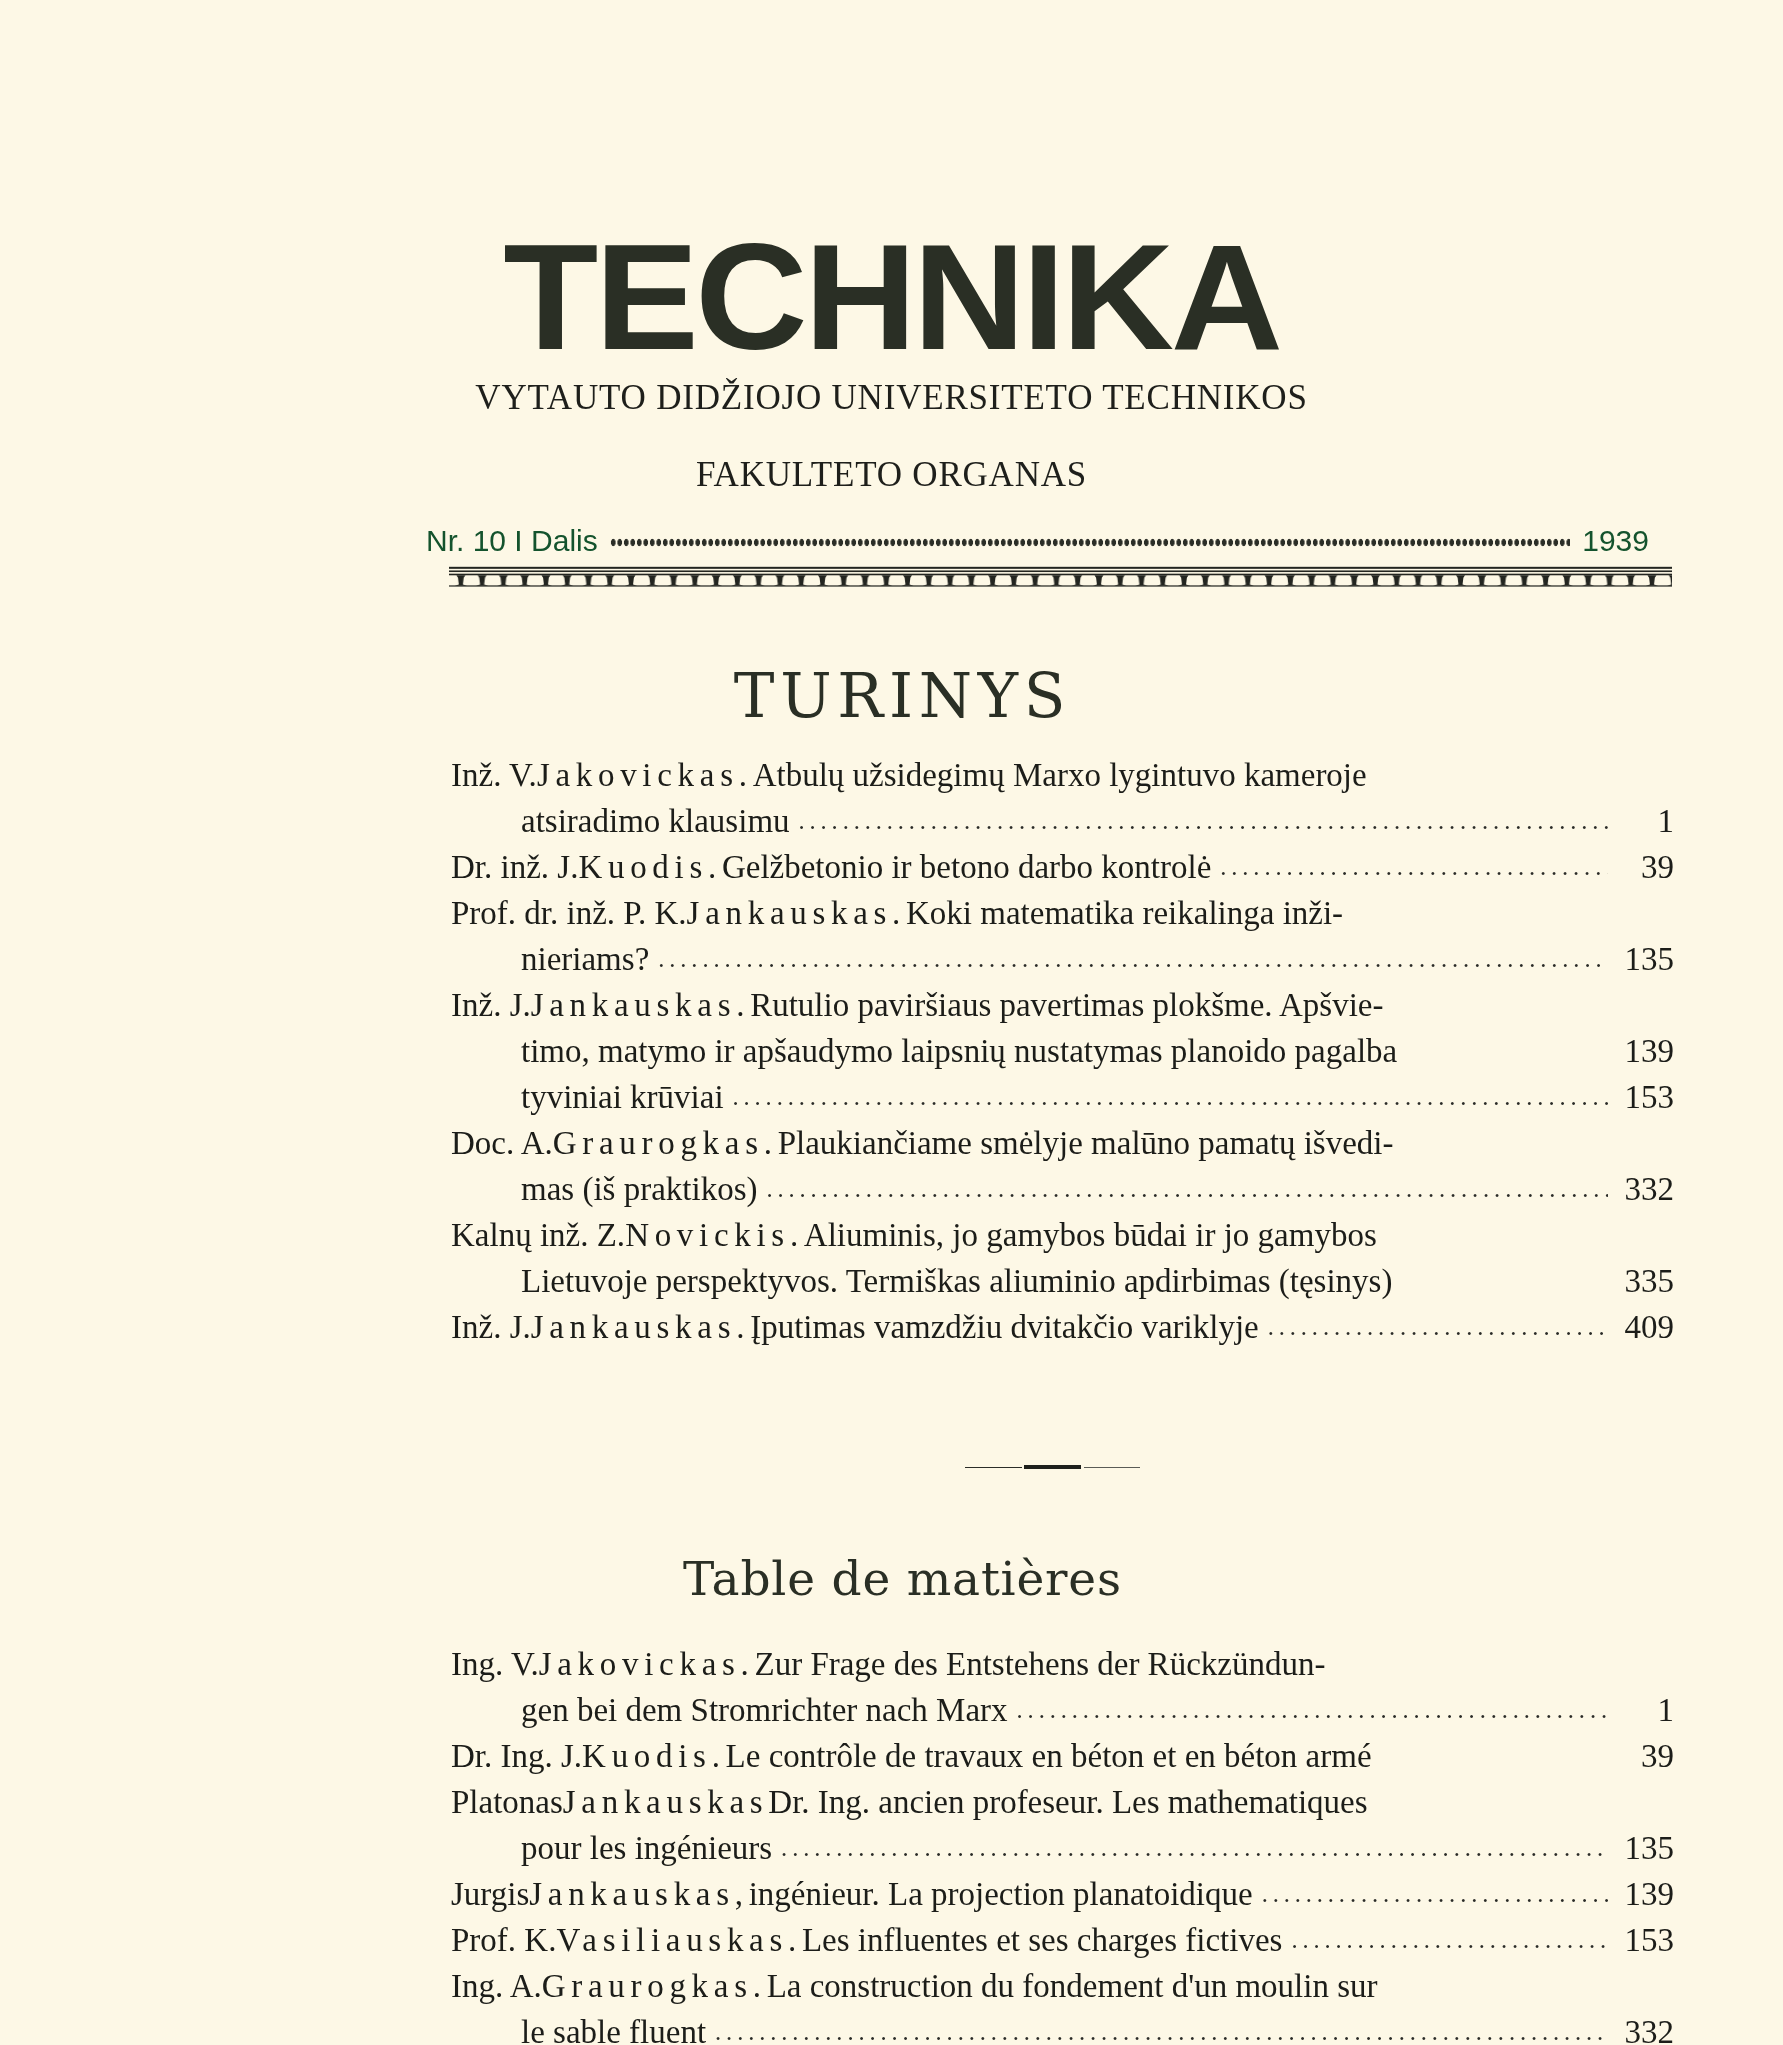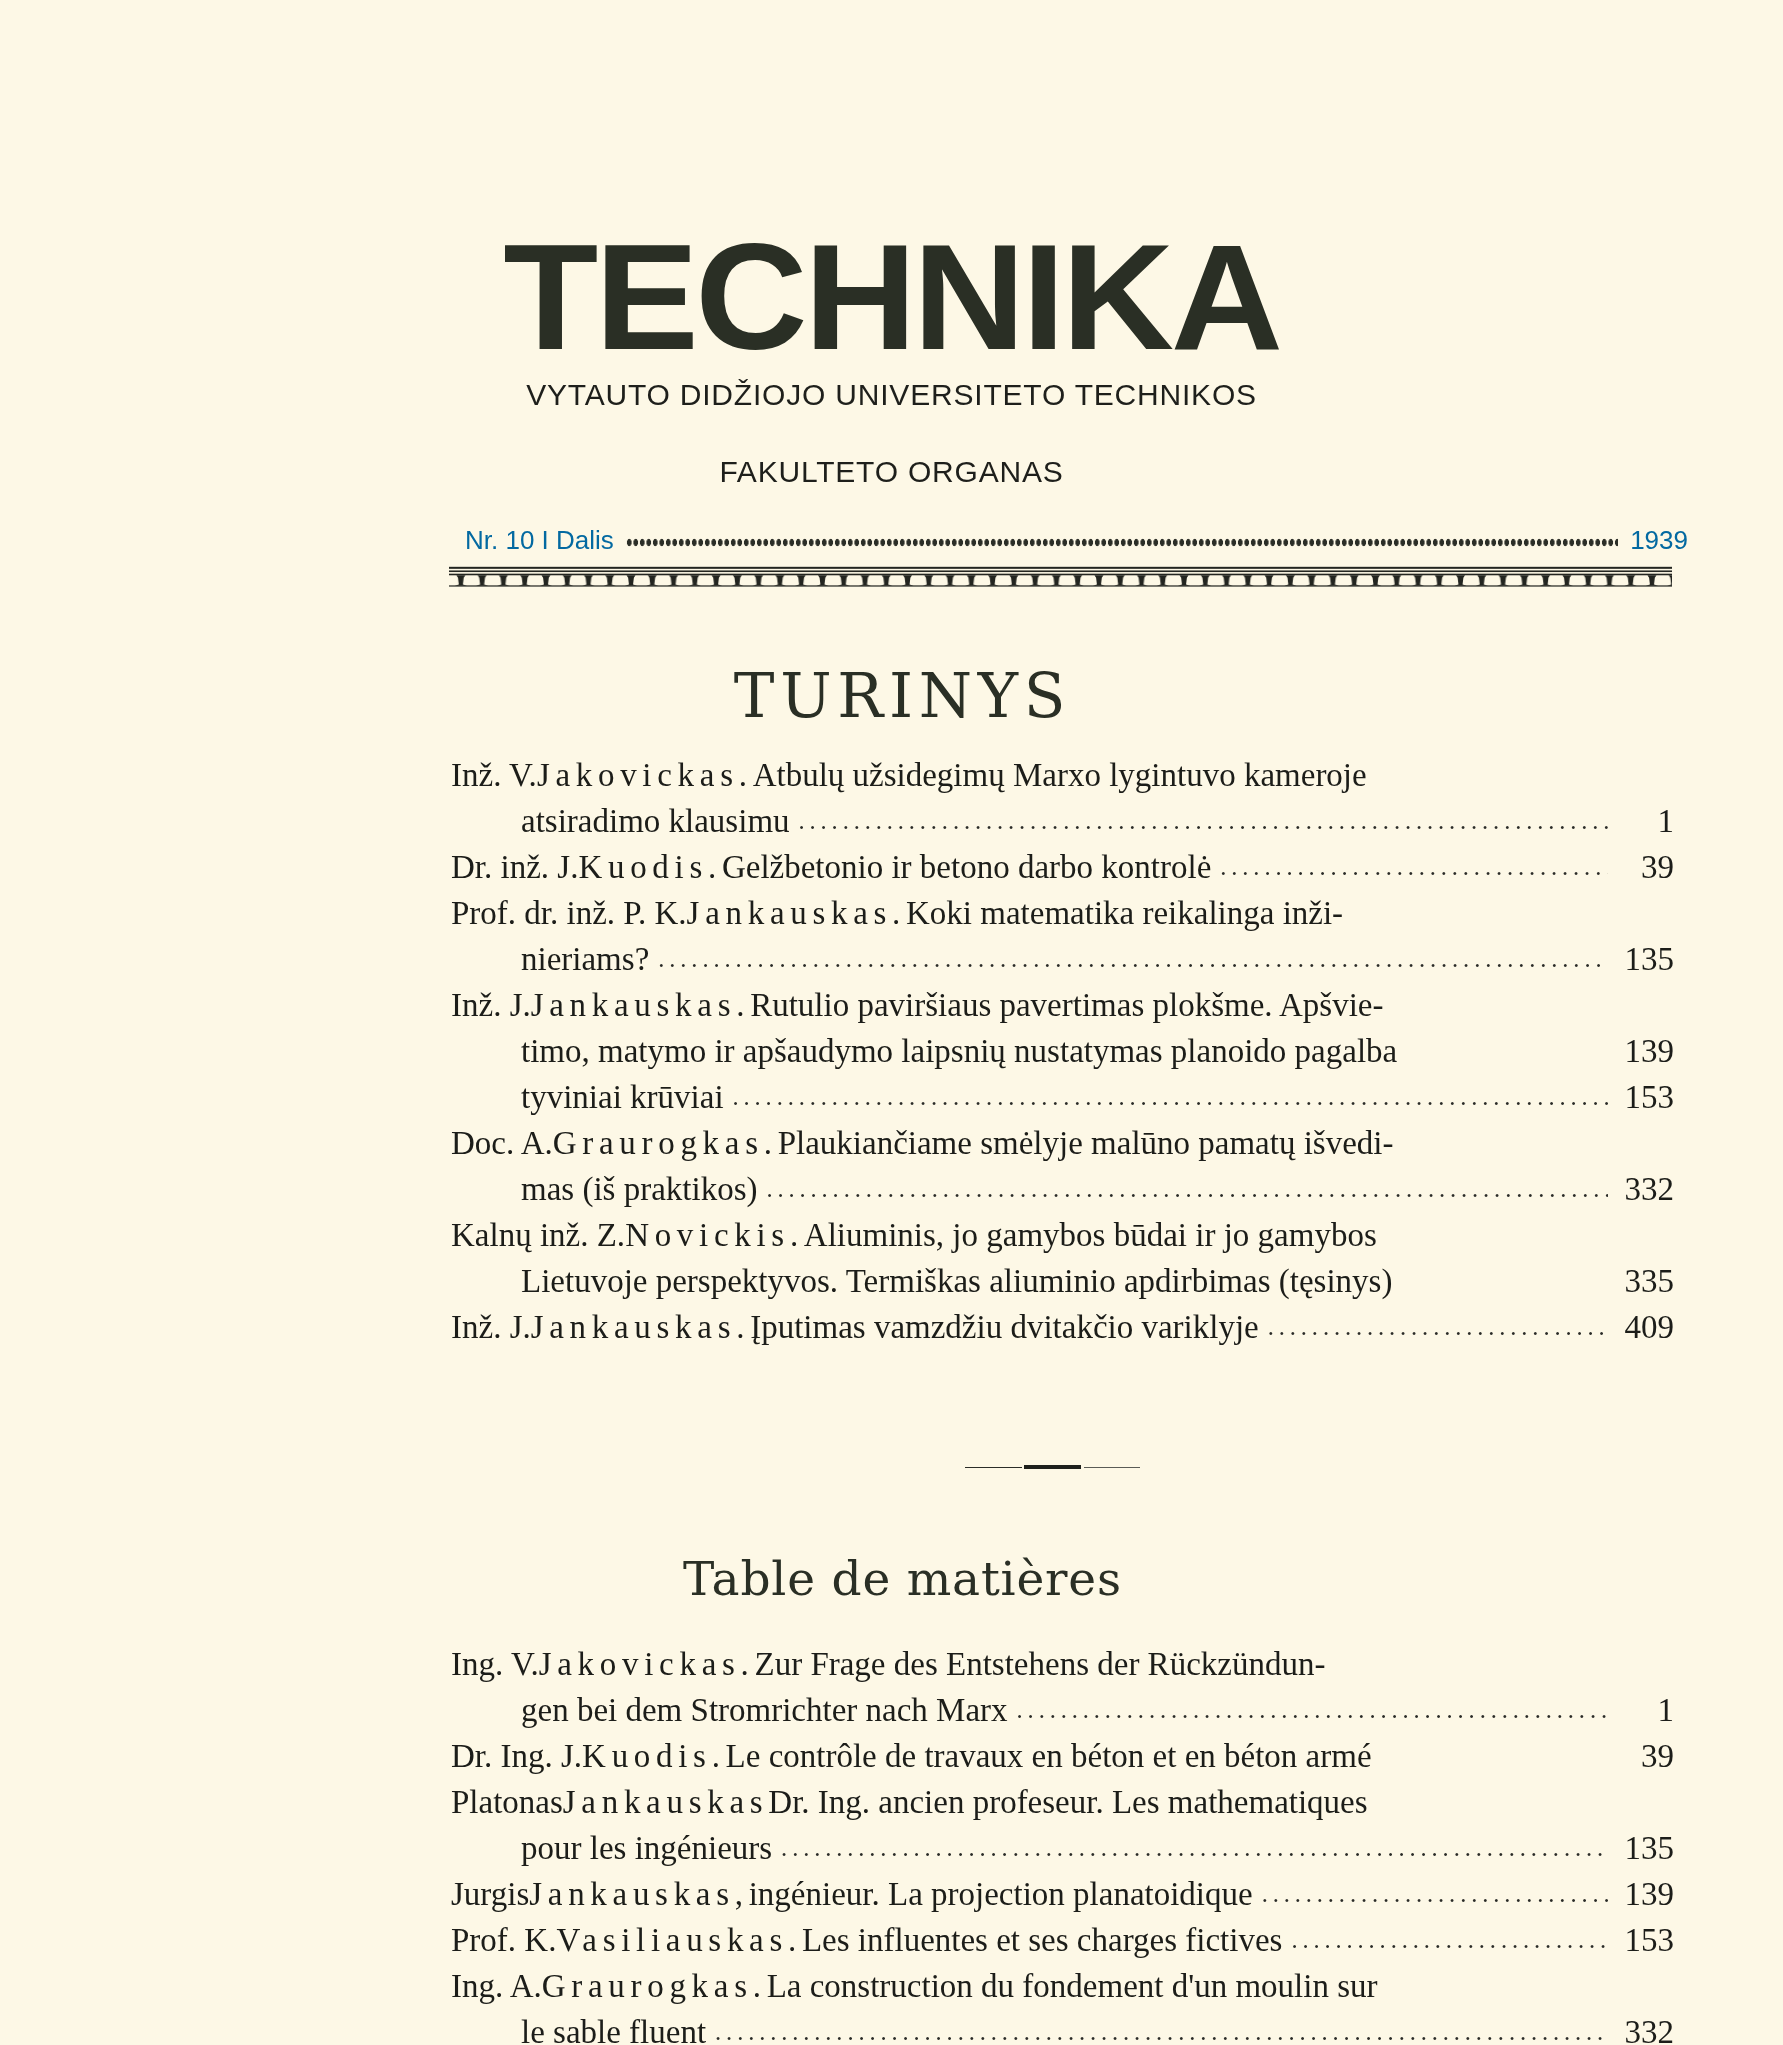--- a/index.html
+++ b/index.html
@@ -13,29 +13,29 @@
   .abs { position: absolute; }
   .masthead {
     left: 0; width: 100%; top: 221px; text-align: center;
     font-family: "Liberation Sans", "DejaVu Sans", sans-serif;
     font-weight: bold; font-size: 151px; line-height: 1;
     color: #2a2f25; letter-spacing: -3.3px;
     transform: scaleX(1.03);
   }
   .subtitle {
     left: 0; width: 100%; text-align: center;
-    font-family: Liberation Sans, sans-serif;
-    font-size: 30px; line-height: 1; color: #1e1f1b;
+    font-family: Liberation Serif, serif;
+    font-size: 35px; line-height: 1; color: #1e1f1b;
     letter-spacing: 0.8px;
   }
   .issue-row {
-    left: 465px; width: 1223px; top: 524px; height: 33px;
+    left: 426px; width: 1223px; top: 524px; height: 33px;
     display: flex; align-items: center;
     font-family: "Liberation Sans", "DejaVu Sans", sans-serif;
-    font-size: 26px; color: #0369a1;
+    font-size: 30px; color: #14532d;
   }
   .issue-row .dots {
     flex: 1; height: 9px; margin: 4.1px 12.3px 0 12.3px;
     background-image: radial-gradient(ellipse 2.5px 4.1px at center, #2b2e27 80%, transparent 100%);
     background-size: 6.5px 9px; background-repeat: repeat-x;
   }
   .ornament {
     left: 449px; width: 1223px; top: 566px; height: 21px;
   }
   .ornament svg { width: 100%; height: 100%; display: block; }

